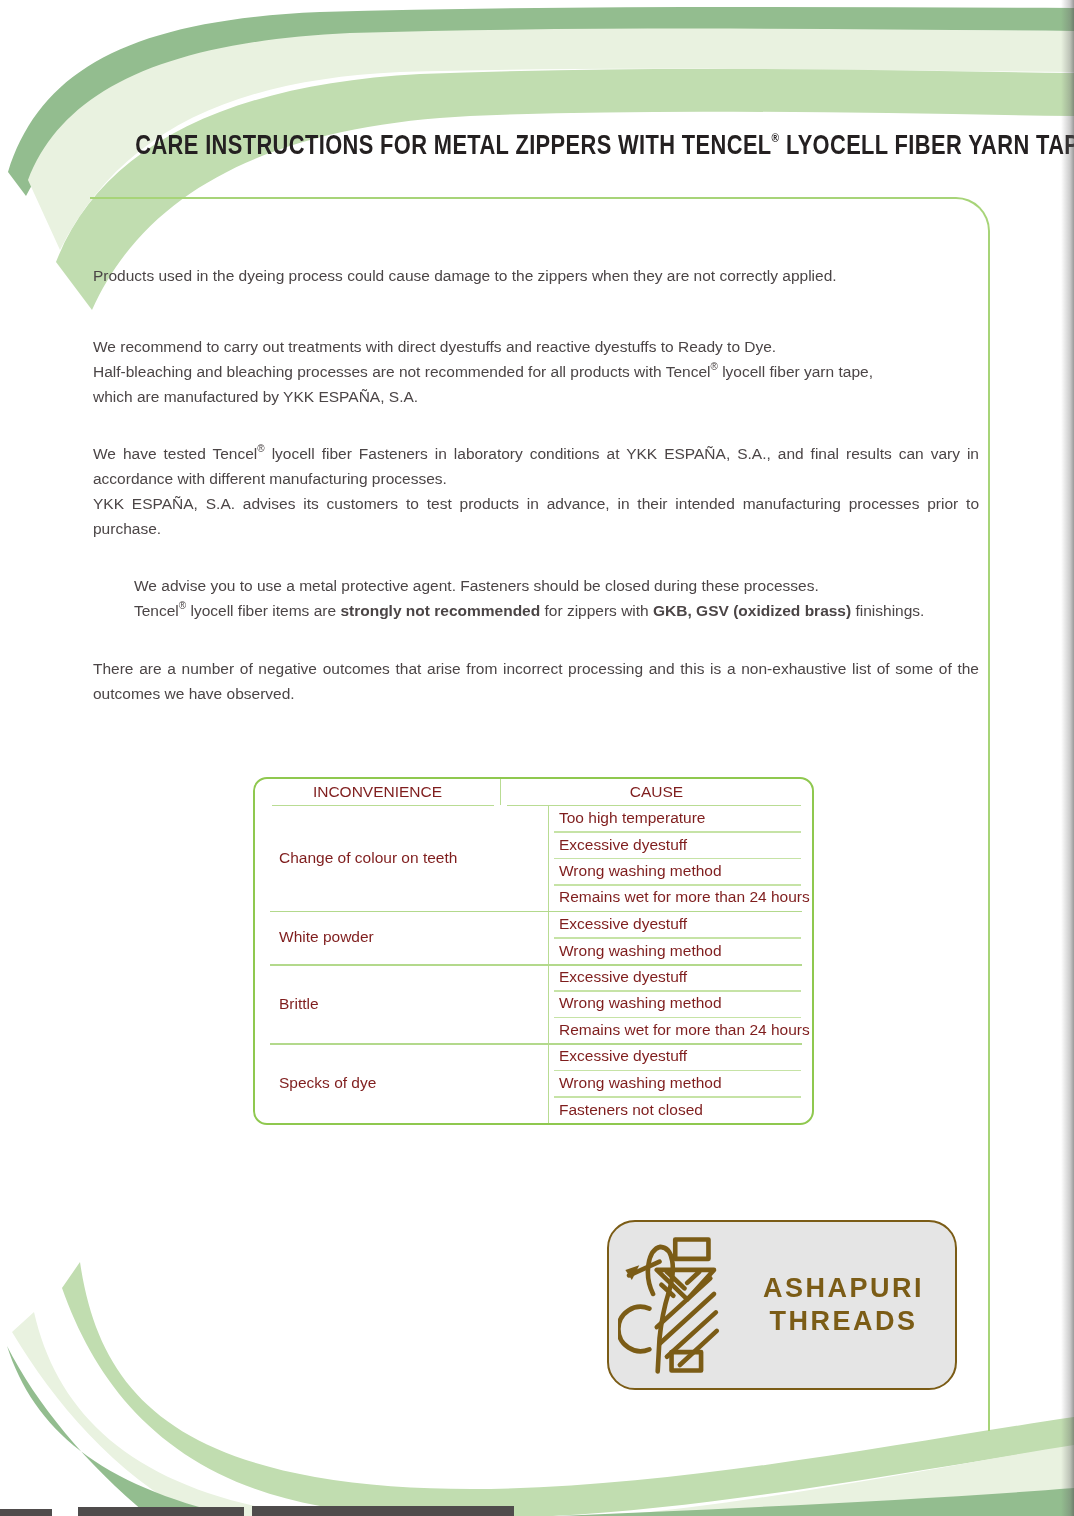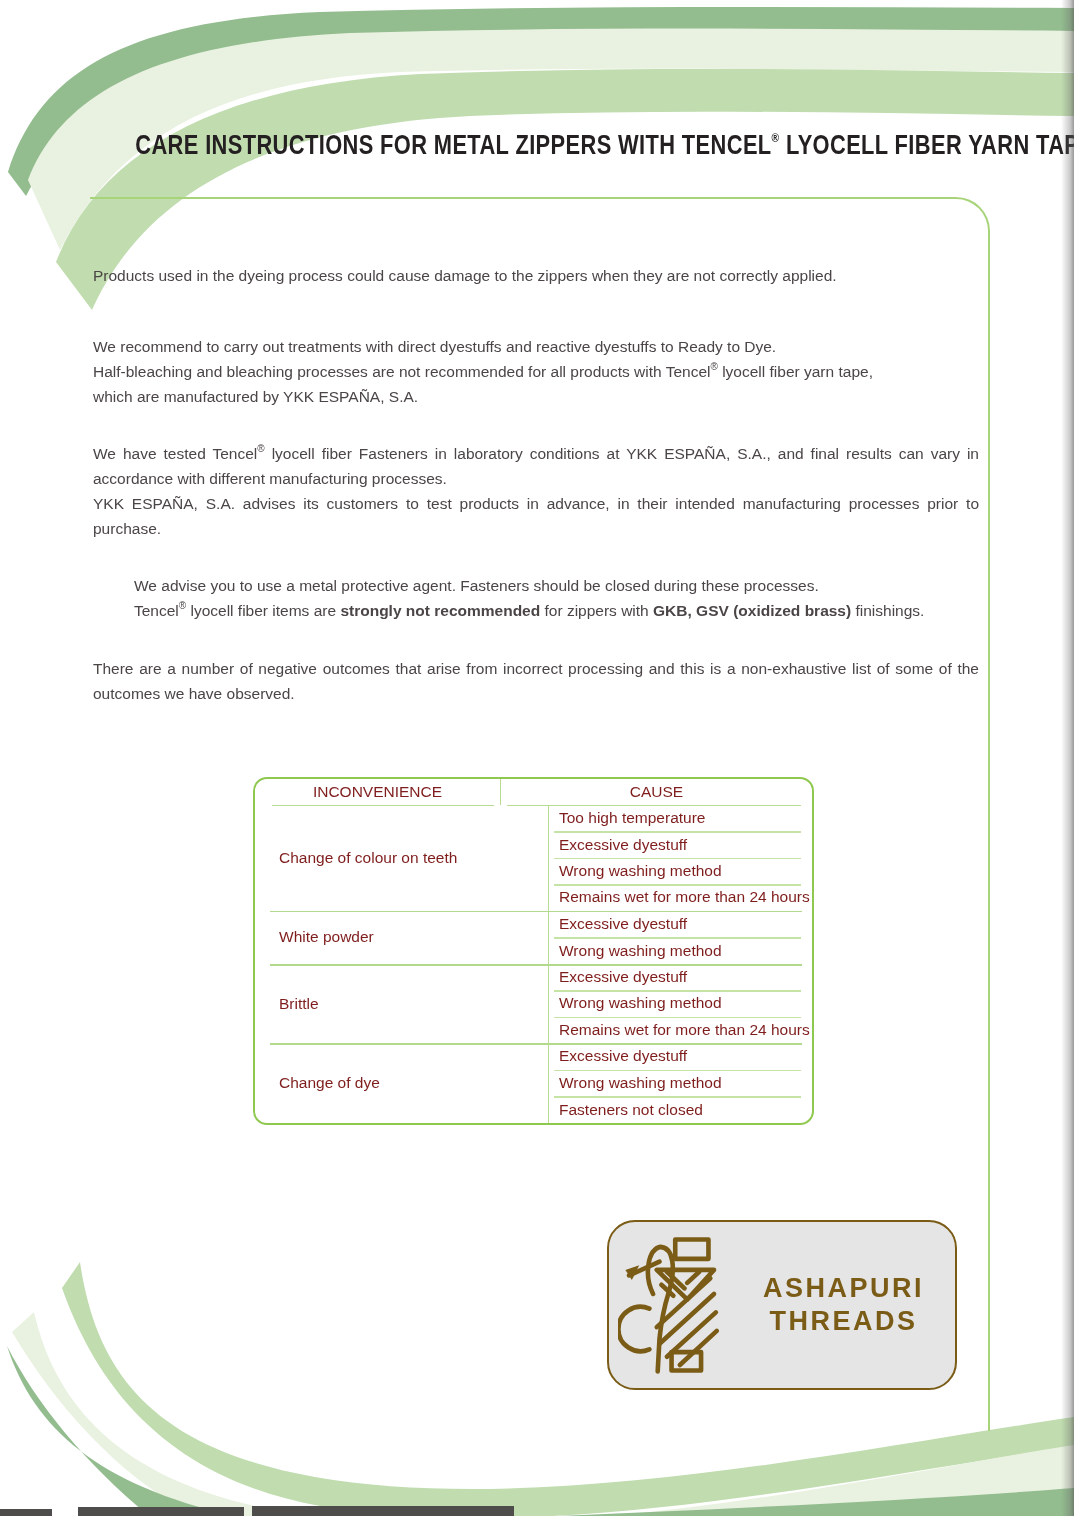--- a/index.html
+++ b/index.html
@@ -143,21 +143,21 @@
     <div class="tgroup sep rows3">
       <div class="g-label">Brittle</div>
       <div class="g-causes">
         <div class="cause">Excessive dyestuff</div>
         <div class="cause">Wrong washing method</div>
         <div class="cause">Remains wet for more than 24 hours</div>
       </div>
     </div>
 
     <div class="tgroup sep rows3b">
-      <div class="g-label">Change of dye</div>
+      <div class="g-label">Specks of dye</div>
       <div class="g-causes">
         <div class="cause">Excessive dyestuff</div>
         <div class="cause">Wrong washing method</div>
         <div class="cause">Fasteners not closed</div>
       </div>
     </div>
   </div>
 
   <div class="logo-box">
     <svg class="logo-icon" viewBox="0 0 130 152">

